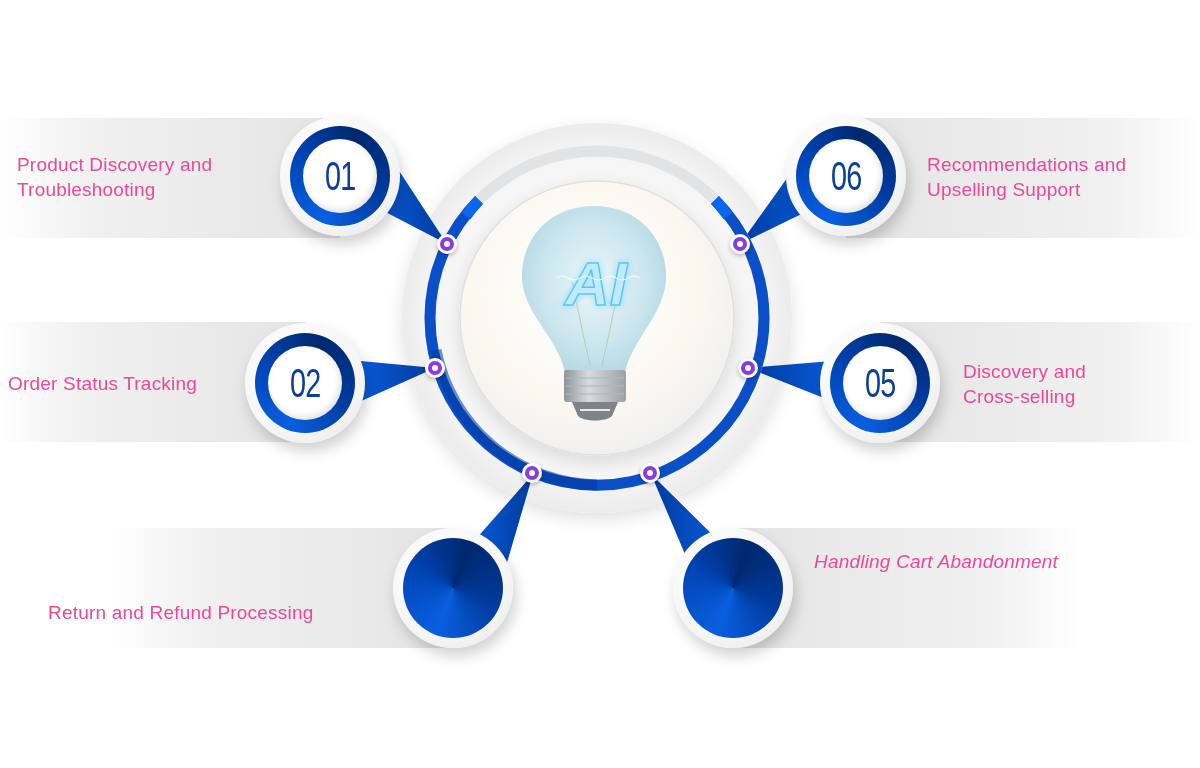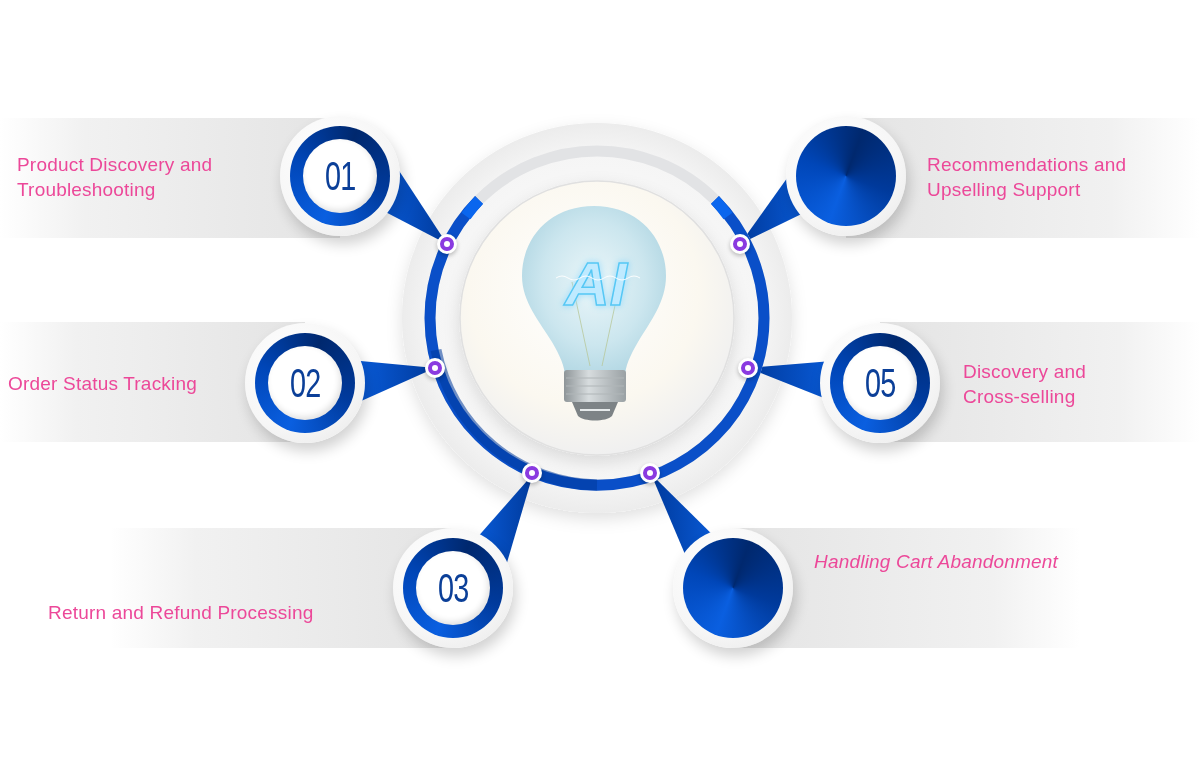--- a/index.html
+++ b/index.html
@@ -123,35 +123,35 @@
     </div>
 </div>
 <div class="badge" style="left:245px; top:323px;">
   <div class="ring"></div>
   <div class="inner">
       <span class="num">02</span>
     </div>
 </div>
 <div class="badge" style="left:393px; top:528px;">
   <div class="ring"></div>
-  <div class="inner">
-      <span class="num">03</span>
-    </div>
 </div>
 <div class="badge" style="left:673px; top:528px;">
   <div class="ring"></div>
 </div>
 <div class="badge" style="left:820px; top:323px;">
   <div class="ring"></div>
   <div class="inner">
       <span class="num">05</span>
     </div>
 </div>
 <div class="badge" style="left:786px; top:116px;">
   <div class="ring"></div>
+  <div class="inner">
+      <span class="num">06</span>
+    </div>
 </div>
 
 <div class="label" style="left:17px; top:152px;">
   <div>Product Discovery and</div>
   <div>Troubleshooting</div>
 </div>
 <div class="label" style="left:8px; top:371px;">
   <div>Order Status Tracking</div>
 </div>
 <div class="label" style="left:48px; top:600px;">

